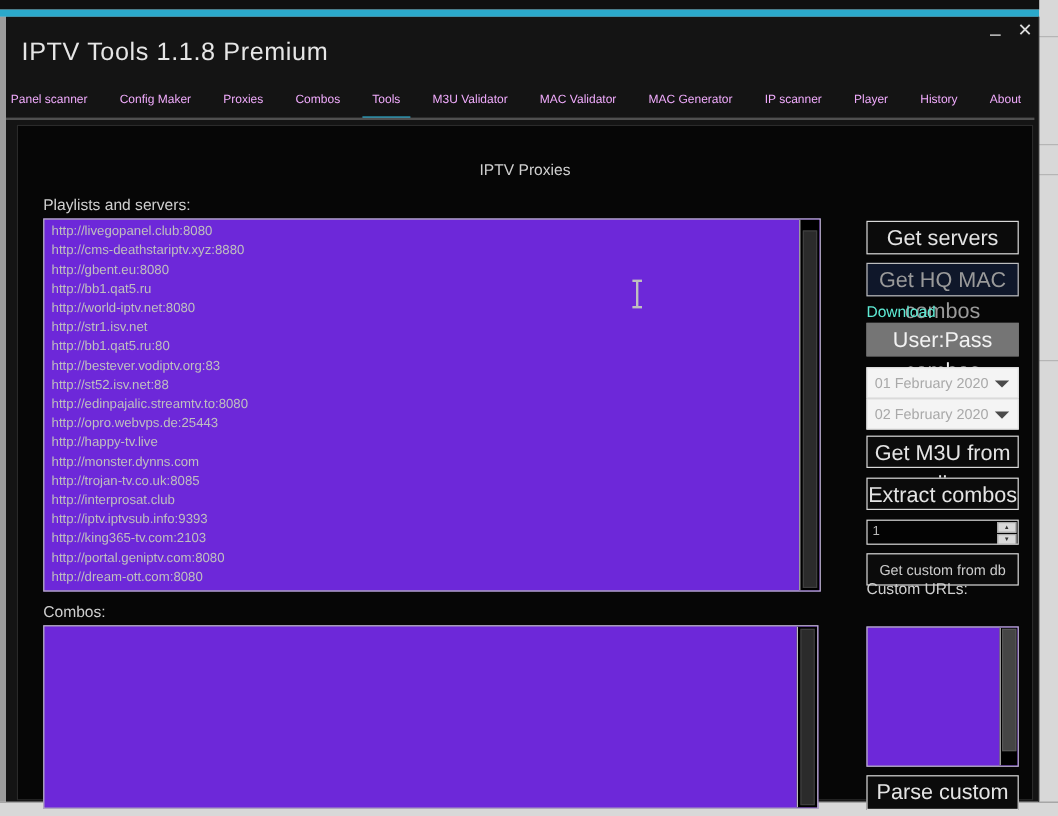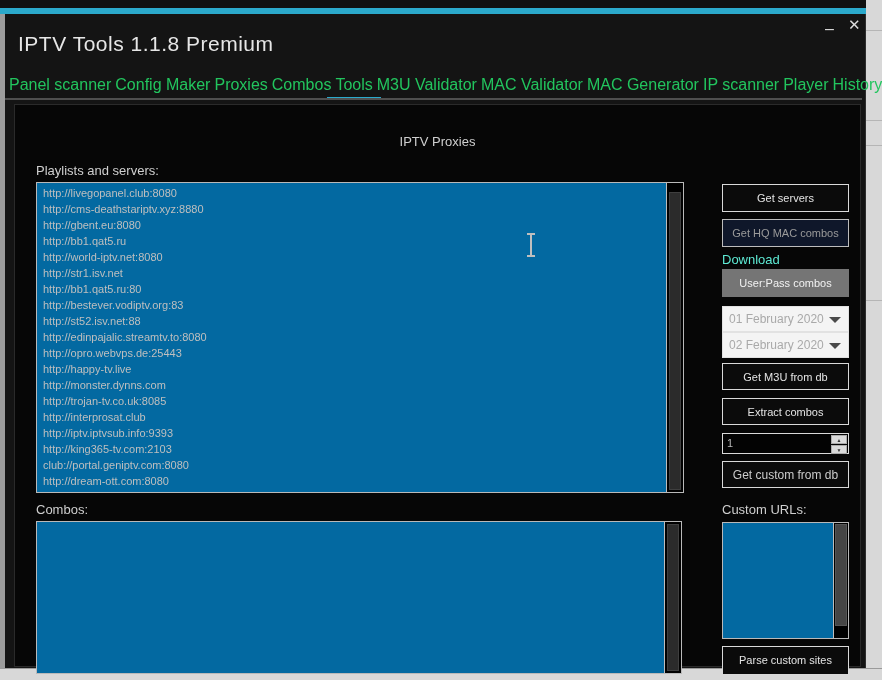--- a/index.html
+++ b/index.html
@@ -30,22 +30,22 @@
     position:absolute; left:13px; top:18px;
     font-size:21px; font-weight:400; color:#e6e6e6; letter-spacing:0.5px;
   }
   .win-btn { position:absolute; color:#dcdcdc; cursor:default; }
   .btn-min { left:820px; top:6px; font-size:16px; }
   .btn-close { left:843px; top:2px; font-size:15px; }
 
   
   .tab-row {
     position:absolute; left:2px; top:62px; width:846px; height:22px;
-    display:flex; justify-content:space-between; 
-    font-size:16px; color:#22c55e;
+    display:flex; justify-content:space-between; align-items:flex-end;
+    font-size:10px; color:#f0abfc;
   }
   .tab { position:relative; padding:0 2px 9px 2px; white-space:nowrap; cursor:default; }
   .tab.active::after {
     content:""; position:absolute; left:-6px; right:-6px; bottom:-2px; height:3px;
     background:var(--accent);
   }
   .tab-separator { position:absolute; left:0; top:84px; width:857px; height:2px; background:#4f4f4f; }
 
   
   .main-panel {
@@ -54,21 +54,21 @@
   }
   .grabber-heading {
     position:absolute; left:0; top:29px; width:100%;
     text-align:center; font-size:13px; color:#cfcfcf;
   }
   .field-label { position:absolute; font-size:13px; color:#cfcfcf; }
   .lbl-playlists { left:21px; top:58px; }
   .lbl-combos  { left:21px; top:397px; }
 
   .listbox {
-    position:absolute; background:#0369a1;
+    position:absolute; background:#6d28d9;
     border:1px solid #b9b9b9; overflow:hidden;
   }
   .box-playlists { left:21px; top:77px; width:648px; height:311px; }
   .box-combos    { left:21px; top:416px; width:646px; height:153px; }
   .list-inner { position:absolute; left:0; top:2px; right:18px; bottom:0; overflow:hidden; }
   .list-item {
     font-size:11px; color:#bfbfbf; line-height:16px; padding-left:6px;
     white-space:nowrap;
   }
   .scrollbar-v {
@@ -76,21 +76,21 @@
     background:#000; border-left:1px solid #bdbdbd;
   }
   .scroll-thumb { position:absolute; left:2px; right:2px; background:#2b2b2b; border:1px solid #3f3f3f; }
   .thumb-playlists { top:9px; bottom:2px; }
   .thumb-combos { top:2px; bottom:2px; }
 
   
   .side-btn {
     position:absolute; left:707px; width:127px; height:28px;
     background:#0b0b0b; border:1px solid #d9d9d9; color:#e4e4e4;
-    font-size:11px; text-align:center; line-height:26px; cursor:default;
+    font-size:18px; text-align:center; line-height:26px; cursor:default;
   }
   .sb-getservers { top:79px; }
   .sb-hqmac { top:114px; background:#0f172a; border-color:#bdbdbd; color:#9a9a9a; }
   .lbl-download { left:707px; top:147px; width:127px; text-align:left; color:#5eead4; }
   .sb-userpass { top:164px; background:#757575; border-color:#757575; color:#f2f2f2; }
 
   .combo {
     position:absolute; left:707px; width:127px; height:26px;
     background:#f4f4f4; border:1px solid #e2e2e2;
     font-size:12px; color:#a9a9a9; line-height:24px; padding-left:6px; cursor:default;
@@ -113,21 +113,21 @@
   .spinner { position:absolute; right:1px; top:1px; width:17px; height:17px; }
   .spin-btn {
     position:absolute; right:0; width:16px; height:9px; background:#d9d9d9;
     font-size:5px; color:#333; text-align:center; line-height:9px; cursor:default;
     border:1px solid #aaa;
   }
   .spin-up { top:0; }
   .spin-down { top:10px; }
 
   .sb-getcombosdb { top:356px; height:27px; font-size:12px; color:#cccccc; }
-  .lbl-customurls { left:707px; top:397px; font-size:13px; }
+  .lbl-customurls { left:707px; top:378px; font-size:13px; }
   .box-customurls { left:707px; top:417px; width:127px; height:117px; }
   .scrollbar-custom { width:15px; border-left:1px solid #bdbdbd; }
   .thumb-custom { top:1px; bottom:12px; left:1px; right:1px; background:#454545; border:1px solid #565656; }
   .sb-parse { top:541px; height:29px; line-height:27px; }
 
   
   .ibeam { position:absolute; left:525px; top:233px; width:12px; height:24px; }
   .ibeam .stem { position:absolute; left:5px; top:2px; width:2px; height:20px; background:#bfbfbf; }
   .ibeam .cap { position:absolute; left:2px; width:8px; height:2px; background:#bfbfbf; }
   .cap-top { top:0; }
@@ -188,21 +188,21 @@
             <div class="list-item">http://bestever.vodiptv.org:83</div>
             <div class="list-item">http://st52.isv.net:88</div>
             <div class="list-item">http://edinpajalic.streamtv.to:8080</div>
             <div class="list-item">http://opro.webvps.de:25443</div>
             <div class="list-item">http://happy-tv.live</div>
             <div class="list-item">http://monster.dynns.com</div>
             <div class="list-item">http://trojan-tv.co.uk:8085</div>
             <div class="list-item">http://interprosat.club</div>
             <div class="list-item">http://iptv.iptvsub.info:9393</div>
             <div class="list-item">http://king365-tv.com:2103</div>
-            <div class="list-item">club://portal.geniptv.com:8080</div>
+            <div class="list-item">http://portal.geniptv.com:8080</div>
             <div class="list-item">http://dream-ott.com:8080</div>
           </div>
         <div class="scrollbar-v">
           <div class="scroll-thumb thumb-playlists"></div>
         </div>
       </div>
 
       <div class="field-label lbl-combos">Combos:</div>
       <div class="listbox box-combos">
         <div class="list-inner"></div>

